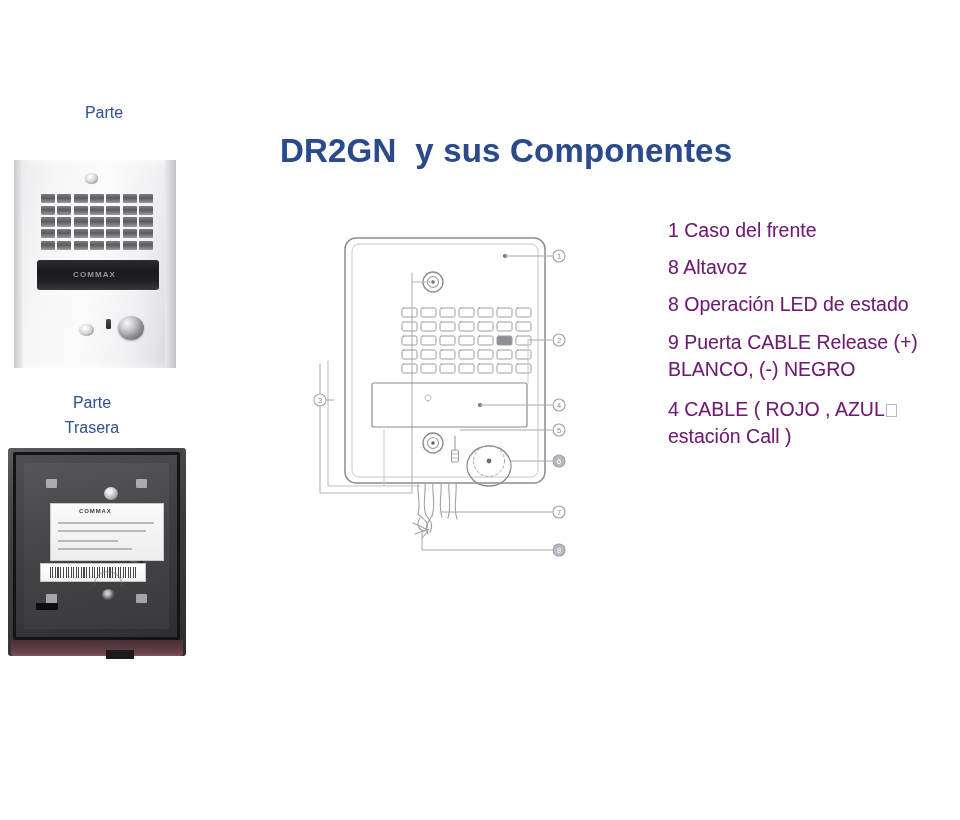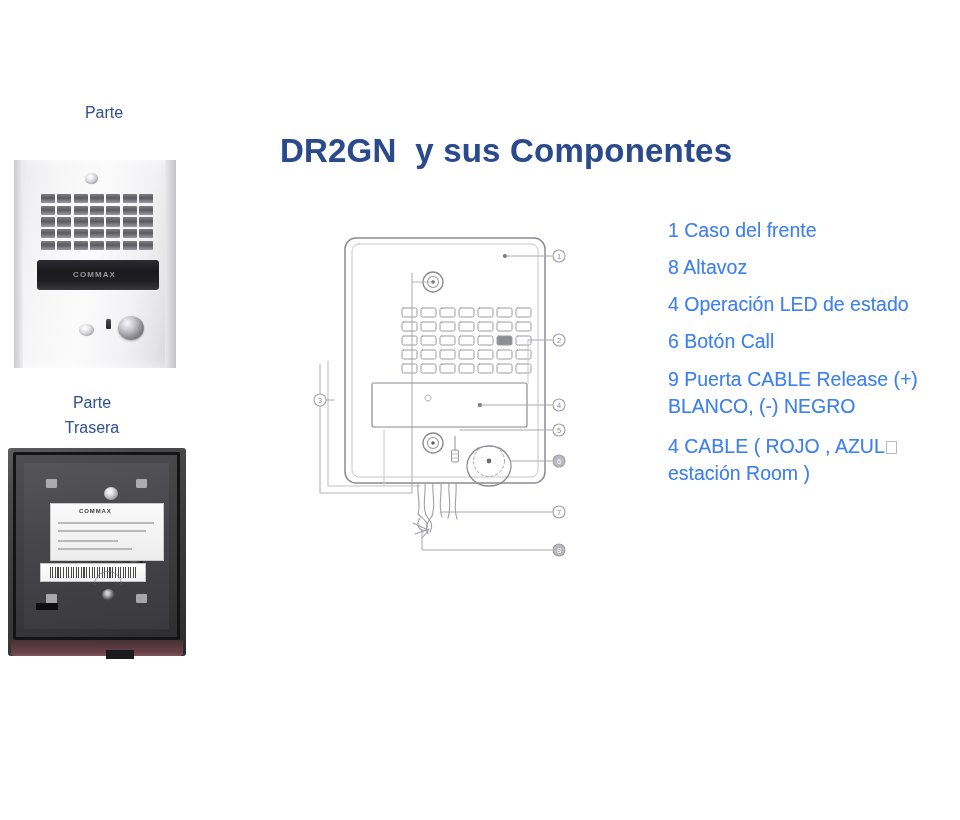--- a/index.html
+++ b/index.html
@@ -261,21 +261,21 @@
     height: 350px;
   }
   .diagram svg { display: block; }
 
   
   .legend {
     position: absolute;
     left: 668px;
     top: 218px;
     width: 290px;
-    color: #3b82f6;
+    color: #701a75;
     font-size: 19.5px;
     line-height: 24px;
   }
   .legend-item {
     margin-bottom: 13px;
     white-space: pre-wrap;
     text-shadow: 0 0 0.6px rgba(77,77,87,0.3);
   }
   .legend-item.wrap { line-height: 27px; }
   .legend-item .tofu {
@@ -529,20 +529,19 @@
           <text x="259" y="296.8">7</text>
           <text x="259" y="334.8" fill="#ffffff">8</text>
         </g>
       </g>
     </svg>
   </div>
 
   <div class="legend">
     <div class="legend-item">1 Caso del frente</div>
     <div class="legend-item">8 Altavoz</div>
-    <div class="legend-item">4 Operación LED de estado</div>
-    <div class="legend-item">6 Botón Call</div>
+    <div class="legend-item">8 Operación LED de estado</div>
     <div class="legend-item wrap">9 Puerta CABLE Release (+)
 BLANCO, (-) NEGRO</div>
-    <div class="legend-item wrap"><span>4 CABLE ( ROJO , AZUL</span><span class="tofu"></span><br><span>estación Room )</span></div>
+    <div class="legend-item wrap"><span>4 CABLE ( ROJO , AZUL</span><span class="tofu"></span><br><span>estación Call )</span></div>
   </div>
 
 </div>
 
 </body></html>

